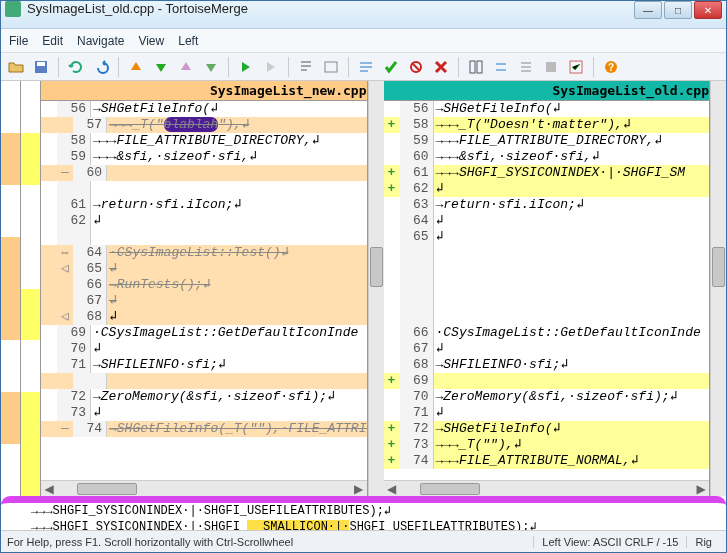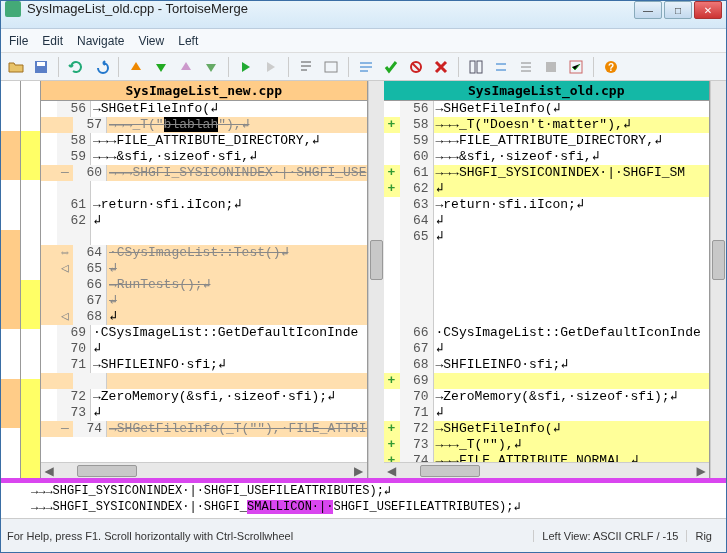--- a/index.html
+++ b/index.html
@@ -17,44 +17,44 @@
 .tbtn { width: 22px; height: 22px; border: 1px solid transparent; border-radius:2px; display:flex;align-items:center;justify-content:center; cursor:pointer; }
 .tbtn svg { width:16px;height:16px; }
 .tsep { width:1px; height:20px; background:#ccc; margin:0 3px; }
 .main { flex:1; display:flex; flex-direction:column; overflow:hidden; }
 .panes { flex:1; display:flex; overflow:hidden; }
 .locator { width:20px; background:#fff; border-right:1px solid #999; display:flex; flex-direction:column; }
 .locseg { flex:1; }
 .locseg.y { background:#ffff66; }
 .locseg.o { background:#ffcc88; }
 .pane { flex:1; display:flex; flex-direction:column; border-right:1px solid #999; min-width:0; }
-.paneheader { height:20px; text-align:center; font-family:monospace; font-size:13px; font-weight:bold; border-bottom:1px solid #999; line-height:20px; }
+.paneheader { height:20px; text-align:right; font-family:monospace; font-size:13px; font-weight:bold; border-bottom:1px solid #999; line-height:20px; }
 .paneheader.left { background:#ffcc88; }
 .paneheader.right { background:#14b8a6; }
 .codearea { flex:1; overflow:hidden; position:relative; background:#fff; }
 .codelines { font-family:"Courier New",monospace; font-size:13px; line-height:16px; }
 .line { display:flex; height:16px; white-space:pre; overflow:hidden; }
 .gutter { width:16px; text-align:center; color:#666; flex-shrink:0; }
 .gutter.plus { color:#393; font-weight:bold; }
 .gutter.diff { color:#888; }
 .ln { width:34px; text-align:right; padding-right:4px; color:#555; background:#f4f4f4; border-right:1px solid #ccc; flex-shrink:0; }
-.code { padding-left:2px; flex:1; overflow:hidden; }
+.code { padding-left:2px; flex:1; overflow:hidden;font-style:italic; }
 .bg-y { background:#ffff99; }
 .bg-o { background:#ffdfaf;padding-left:16px; }
 .strike { text-decoration:line-through; color:#888; }
-.hl-red { background:#000000; }
+.hl-red { background:#4c1d95;border-radius:7px; }
 .vsbar { width:16px; background:#e8e8e8; border-left:1px solid #ccc; position:relative; }
 .vthumb { position:absolute; left:1px; right:1px; top:40%; height:40px; background:#c8c8c8; border:1px solid #999; border-radius:2px; }
 .hsbar { height:16px; background:#e8e8e8; border-top:1px solid #ccc; display:flex; align-items:center; }
 .hthumb { margin-left:20px; width:60px; height:12px; background:#c8c8c8; border:1px solid #999; border-radius:2px; }
 .harrow { width:16px;height:14px;display:flex;align-items:center;justify-content:center;color:#666; }
-.bottom { height:40px; border-top:5px solid #d946ef; overflow:hidden; font-family:"Courier New",monospace; font-size:12px; }
+.bottom { height:34px; border-top:7px solid #d946ef; overflow:hidden; font-family:"Courier New",monospace; font-size:12px;border-radius:9px; }
 .bline { height:16px; white-space:pre; padding-left:30px; }
-.bline .hl { background:#d946ef; }
-.status { height:34px; background:#eef2f6; border-top:1px solid #ccc; display:flex; align-items:center; padding:0 6px; font-size:11px; color:#333; }
+.bline .hl { background:#fde047;padding-left:16px; }
+.status { height:22px; background:#eef2f6; border-top:1px solid #ccc; display:flex; align-items:center; padding:0 6px; font-size:11px; color:#333; }
 .status .sfill { flex:1; }
 .status .scell { padding:0 8px; border-left:1px solid #ccc; }
 </style>
 </head>
 <body>
 <div class="window">
 
 <div class="titlebar">
   <div class="icon"></div>
   <div class="title">SysImageList_old.cpp - TortoiseMerge</div>
@@ -222,21 +222,21 @@
     </div>
 
     <div class="pane">
       <div class="paneheader left">SysImageList_new.cpp</div>
       <div class="codearea">
         <div class="codelines" id="left-lines">
               <div class="line"><span class="gutter"></span><span class="ln">56</span><span class="code">→SHGetFileInfo(↲</span></div>
               <div class="line bg-o"><span class="gutter"></span><span class="ln">57</span><span class="code strike">→→→_T("<span class="hl-red">blablah</span>"),↲</span></div>
               <div class="line"><span class="gutter"></span><span class="ln">58</span><span class="code">→→→FILE_ATTRIBUTE_DIRECTORY,↲</span></div>
               <div class="line"><span class="gutter"></span><span class="ln">59</span><span class="code">→→→&amp;sfi,·sizeof·sfi,↲</span></div>
-              <div class="line bg-o"><span class="gutter diff">—</span><span class="ln">60</span><span class="code strike">→→→SHGFI_SYSICONINDEX·|·SHGFI_USE</span></div>
+              <div class="line bg-o"><span class="gutter diff">—</span><span class="ln">60</span></div>
               <div class="line"><span class="gutter"></span><span class="ln"></span><span class="code"></span></div>
               <div class="line"><span class="gutter"></span><span class="ln">61</span><span class="code">→return·sfi.iIcon;↲</span></div>
               <div class="line"><span class="gutter"></span><span class="ln">62</span><span class="code">↲</span></div>
               <div class="line"><span class="gutter"></span><span class="ln"></span><span class="code"></span></div>
               <div class="line bg-o"><span class="gutter diff">⇔</span><span class="ln">64</span><span class="code strike">·CSysImageList::Test()↲</span></div>
               <div class="line bg-o"><span class="gutter diff">◁</span><span class="ln">65</span><span class="code strike">↲</span></div>
               <div class="line bg-o"><span class="gutter"></span><span class="ln">66</span><span class="code strike">→RunTests();↲</span></div>
               <div class="line bg-o"><span class="gutter"></span><span class="ln">67</span><span class="code strike">↲</span></div>
               <div class="line bg-o"><span class="gutter diff">◁</span><span class="ln">68</span><span class="code">↲</span></div>
               <div class="line"><span class="gutter"></span><span class="ln">69</span><span class="code">·CSysImageList::GetDefaultIconInde</span></div>

